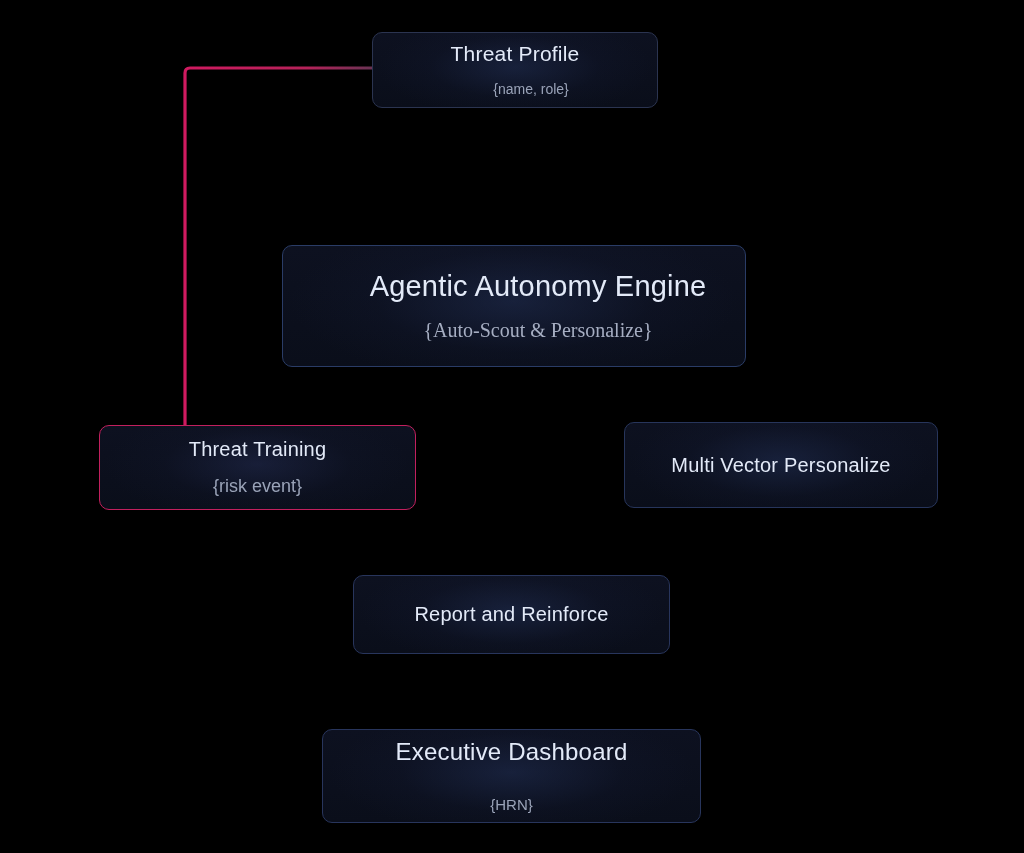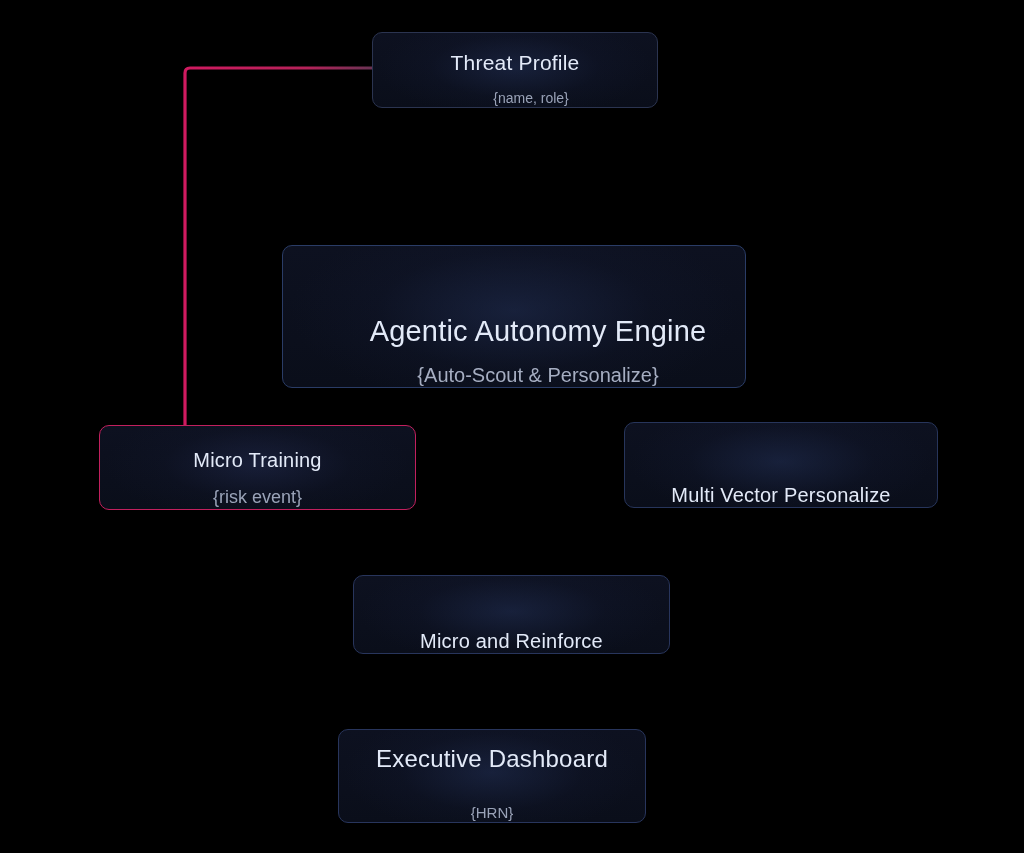--- a/index.html
+++ b/index.html
@@ -30,21 +30,21 @@
     position: absolute;
     box-sizing: border-box;
     border-radius: 10px;
     border: 1.6px solid #2b3450;
     background:
       radial-gradient(ellipse 62% 88% at 50% 46%, rgba(40,56,100,0.42) 0%, rgba(22,30,58,0.18) 48%, rgba(10,13,24,0.0) 78%),
       linear-gradient(180deg, #0d1120 0%, #0a0e1a 100%);
     display: flex;
     flex-direction: column;
     align-items: center;
-    justify-content: flex-end;
+    justify-content: center;
     text-align: center;
     color: #dfe6f5;
     z-index: 2;
     gap: 11px;
   }
   .node .title {
     color: #e3eaf8;
     letter-spacing: 0.2px;
     line-height: 1.15;
     white-space: nowrap;
@@ -57,27 +57,27 @@
 
   
   #node-threat-profile {
     left: 372px; top: 32px; width: 286px; height: 76px;
     border-color: #2b3450;
   }
   #node-threat-profile .title { font-size: 21px; }
   #node-threat-profile .subtitle { font-size: 14px; margin-top: 4px; margin-left: 32px; }
 
   #node-agentic-engine {
-    left: 282px; top: 245px; width: 464px; height: 143px;
+    left: 282px; top: 245px; width: 464px; height: 122px;
     border-color: #2a3c66;
     border-width: 1.8px;
     padding-left: 48px;
   }
   #node-agentic-engine .title { font-size: 29px; }
-  #node-agentic-engine .subtitle { font-size: 20px; margin-top: 4px; color: #a6aec2; }
+  #node-agentic-engine .subtitle { font-size: 20px; margin-top: 4px; color: #a6aec2; font-family: Liberation Serif, serif; }
 
   #node-micro-training {
     left: 99px; top: 425px; width: 317px; height: 85px;
     border-color: #c2205e;
     border-width: 1.8px;
     background:
       radial-gradient(ellipse 62% 88% at 50% 46%, rgba(42,52,96,0.40) 0%, rgba(22,28,54,0.16) 48%, rgba(10,13,24,0.0) 78%),
       linear-gradient(180deg, #0d1120 0%, #0a0e1a 100%);
   }
   #node-micro-training .title { font-size: 20px; }
@@ -91,21 +91,21 @@
   #node-multi-vector .title { font-size: 20px; }
 
   #node-report-reinforce {
     left: 353px; top: 575px; width: 317px; height: 79px;
     border-color: #283category;
     border-color: #28355c;
   }
   #node-report-reinforce .title { font-size: 20px; }
 
   #node-executive-dashboard {
-    left: 338px; top: 729px; width: 308px; height: 94px;
+    left: 322px; top: 729px; width: 379px; height: 94px;
     border-color: #28355c;
   }
   #node-executive-dashboard .title { font-size: 24px; }
   #node-executive-dashboard .subtitle { font-size: 15px; margin-top: 20px; }
 </style>
 </head>
 <body>
 
 <div id="canvas">
 
@@ -150,30 +150,30 @@
     <div class="title">Threat Profile</div>
     <div class="subtitle">{name, role}</div>
   </div>
 
   <div class="node" id="node-agentic-engine">
     <div class="title">Agentic Autonomy Engine</div>
     <div class="subtitle">{Auto-Scout &amp; Personalize}</div>
   </div>
 
   <div class="node" id="node-micro-training">
-    <div class="title">Micro Training</div>
+    <div class="title">Threat Training</div>
     <div class="subtitle">{risk event}</div>
   </div>
 
   <div class="node" id="node-multi-vector">
     <div class="title">Multi Vector Personalize</div>
   </div>
 
   <div class="node" id="node-report-reinforce">
-    <div class="title">Micro and Reinforce</div>
+    <div class="title">Report and Reinforce</div>
   </div>
 
   <div class="node" id="node-executive-dashboard">
     <div class="title">Executive Dashboard</div>
     <div class="subtitle">{HRN}</div>
   </div>
 
 </div>
 
 </body></html>

